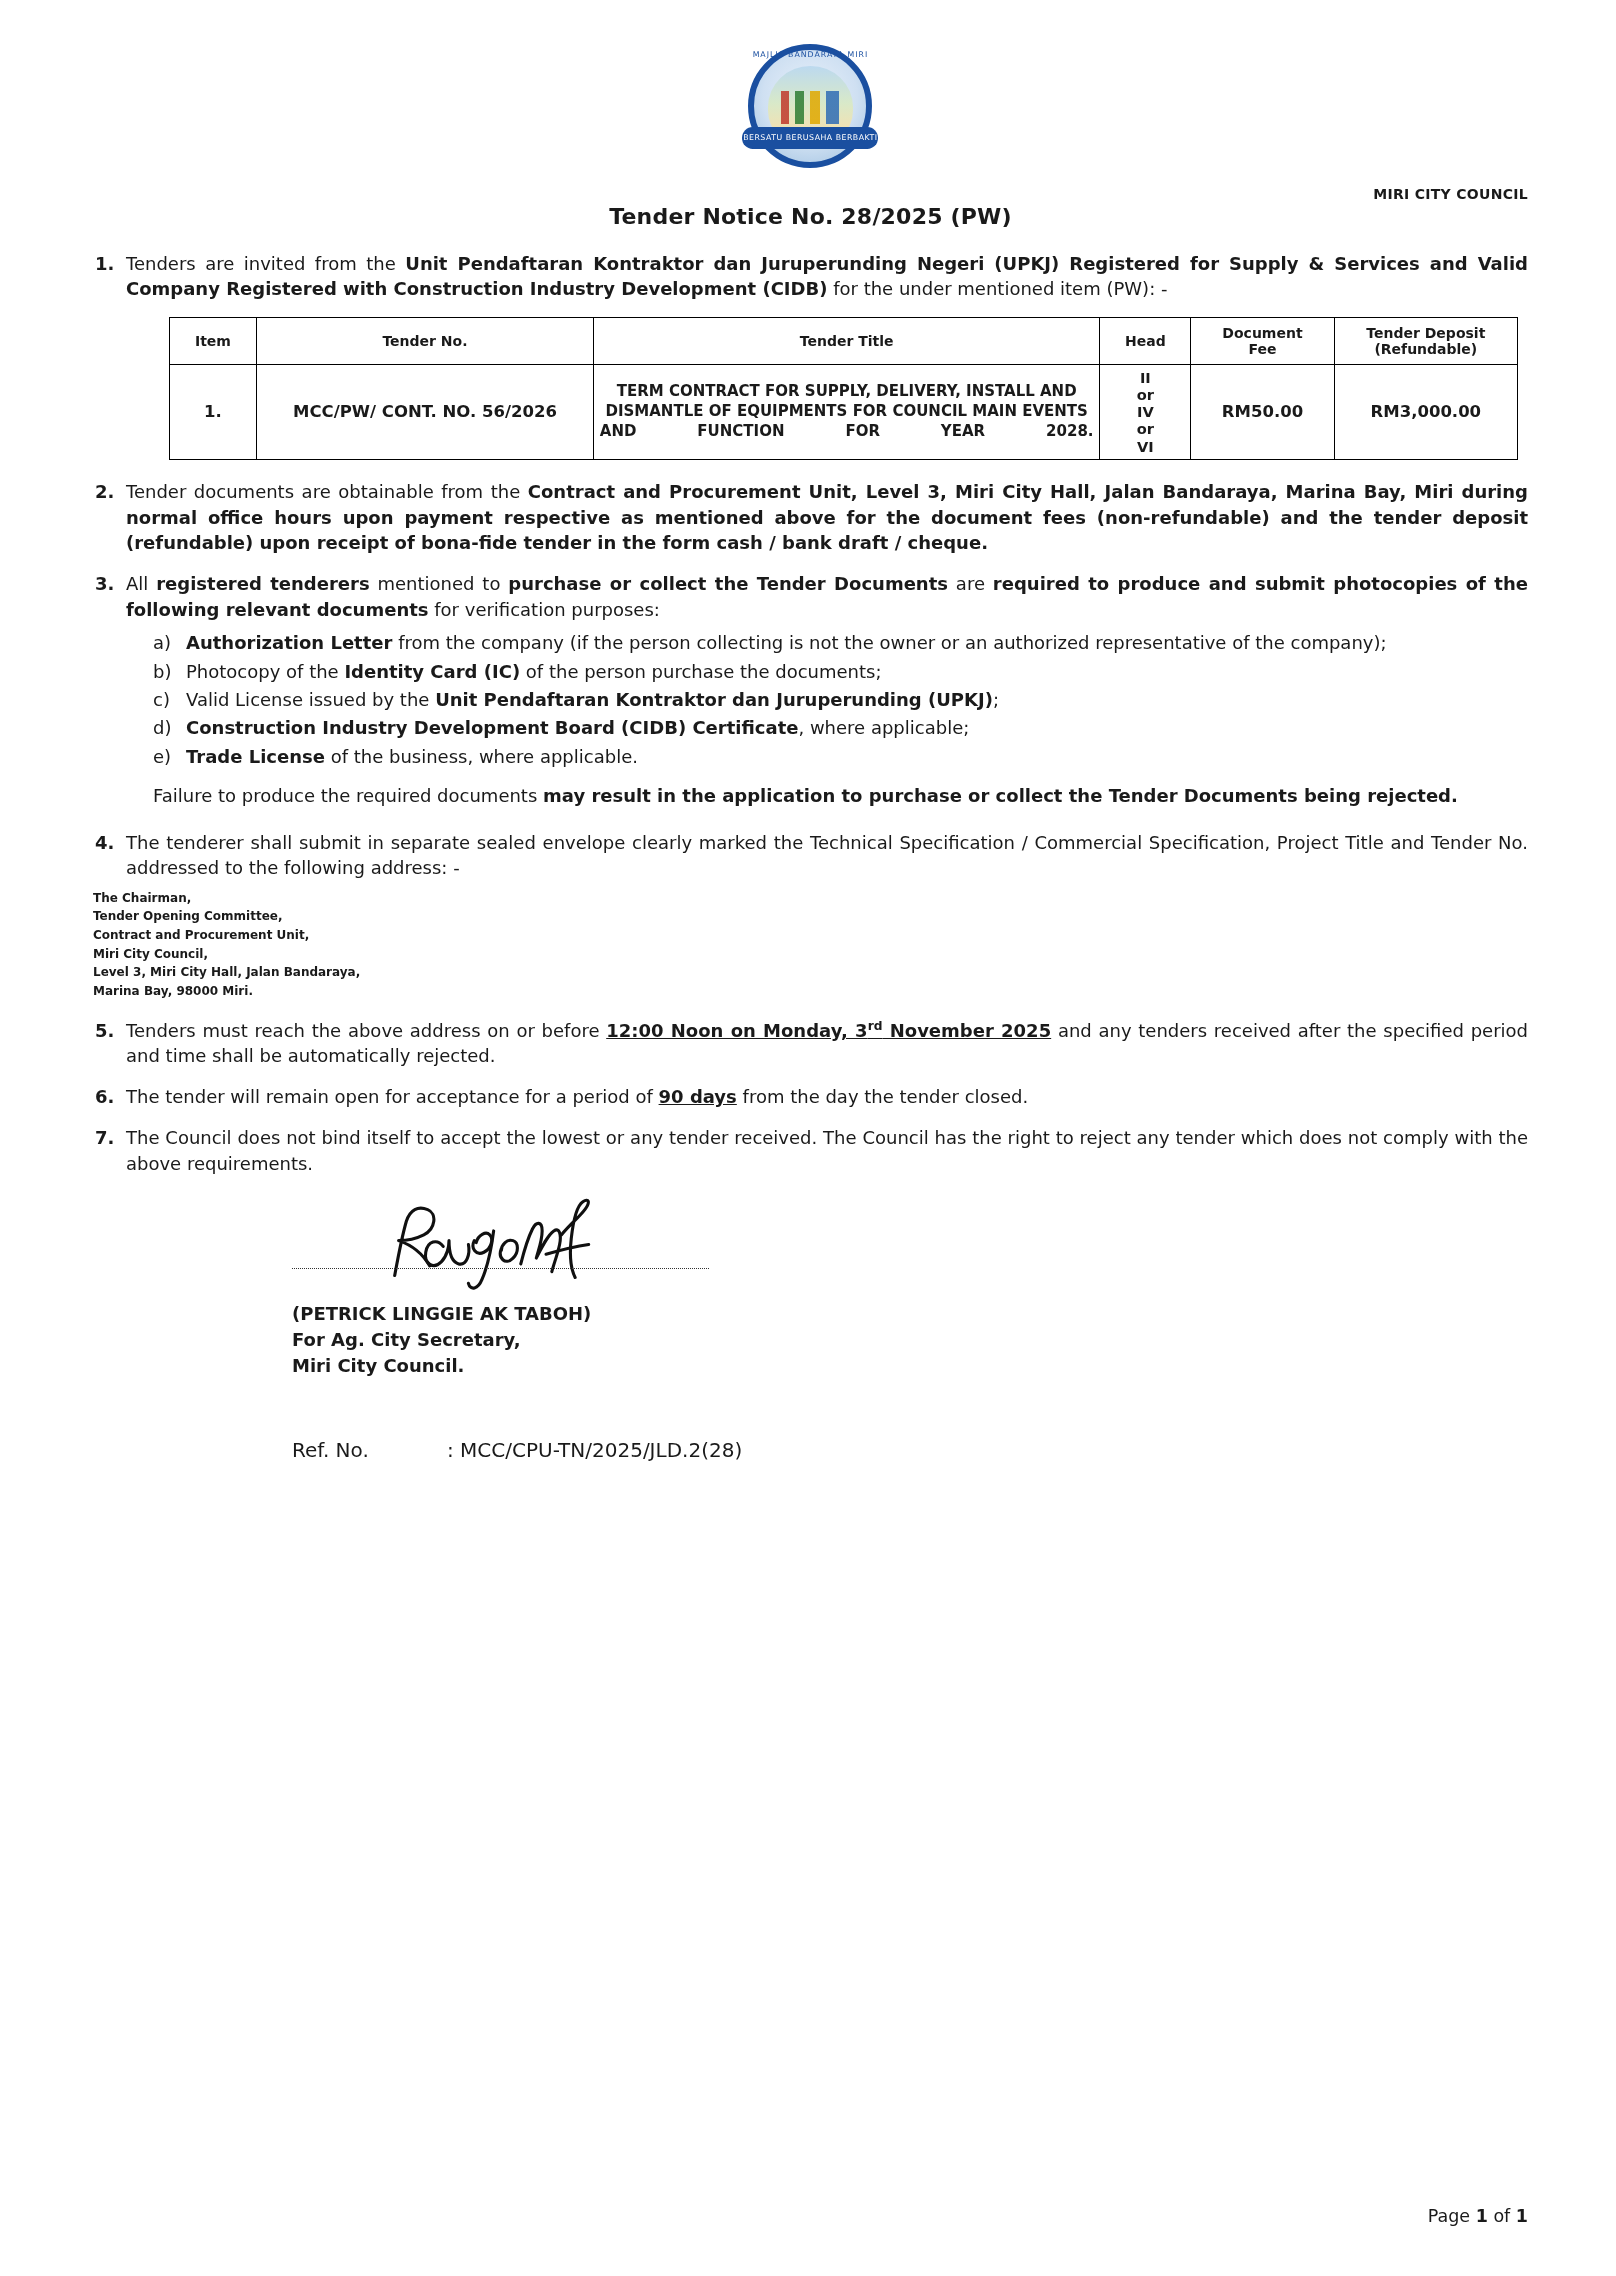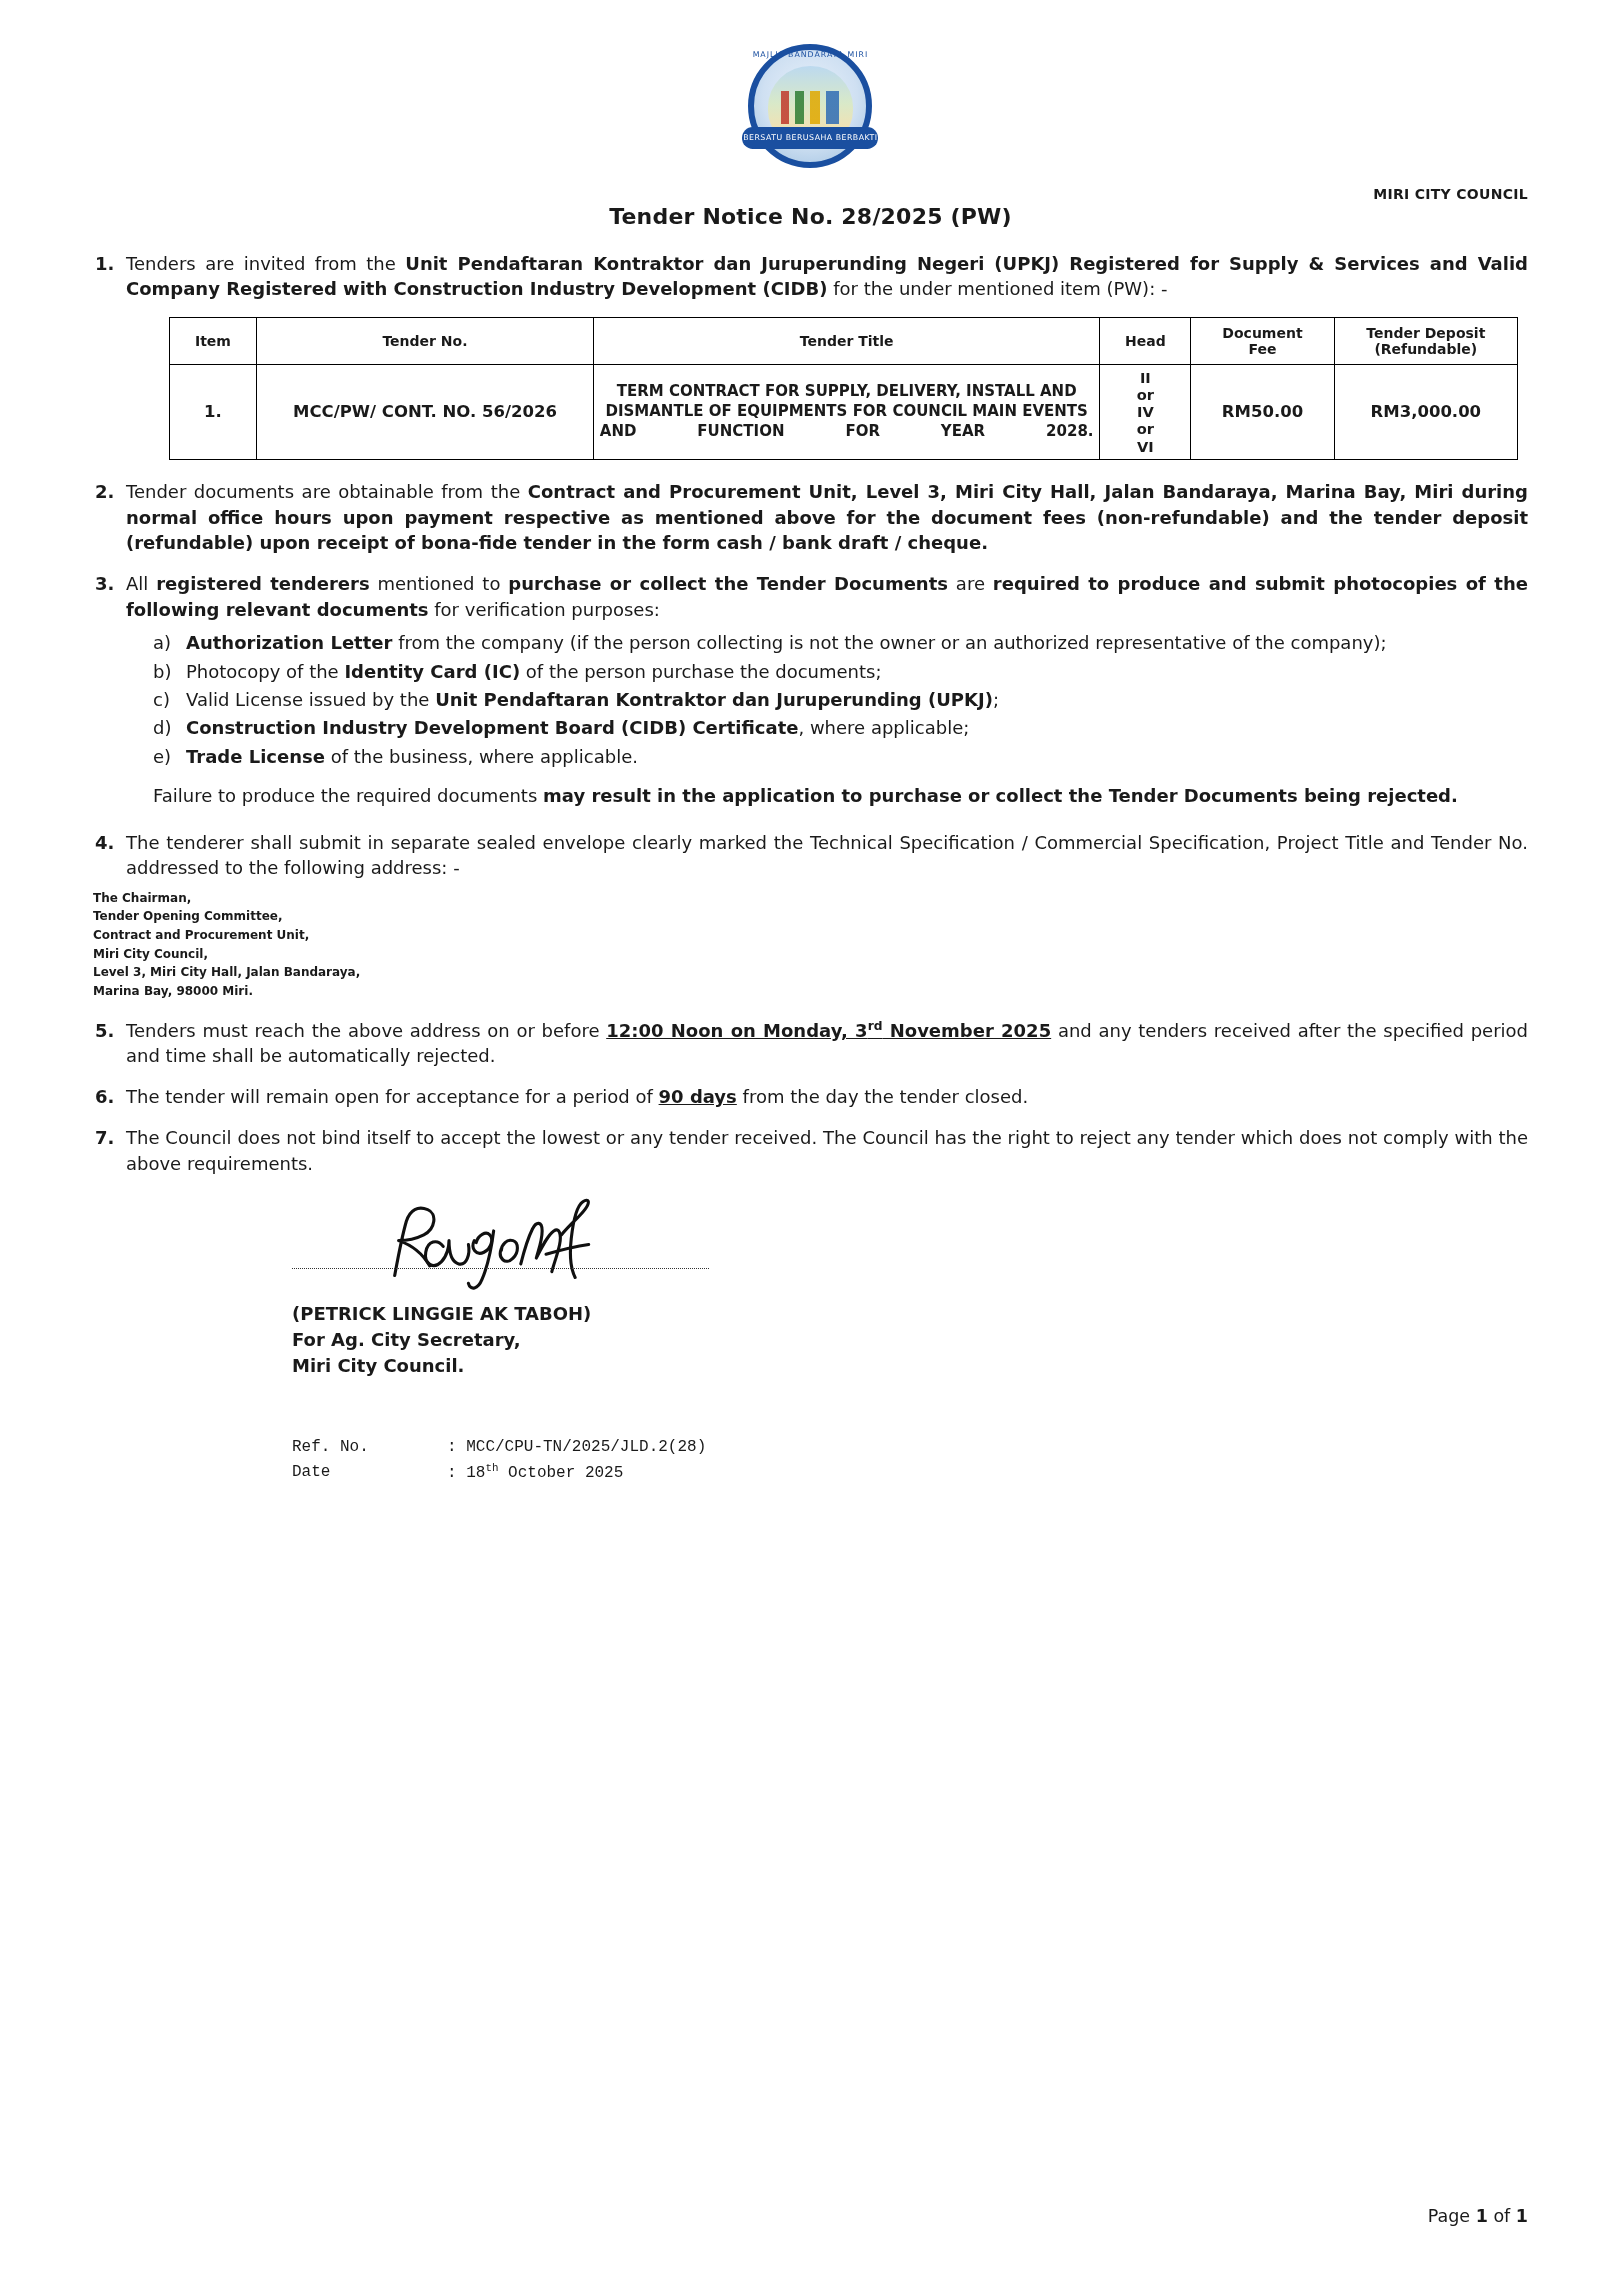--- a/index.html
+++ b/index.html
@@ -208,23 +208,22 @@
   .sigsvg { position: absolute; left: 93px; top: 3.9px; }
   .signer {
     margin: 1.9px 0 0 199px;
     font-size: 18px;
     font-weight: bold;
     line-height: 1.45;
   }
   
   .refblock {
     margin: 56px 0 0 199px;
-    font-size: 16px;
+    font-size: 20px;
     line-height: 1.55;
-    font-family: Liberation Mono, monospace;
   }
   .refblock .row { display: flex; }
   .refblock .k { width: 155px; flex: 0 0 155px; }
   .refblock .v { flex: 1 1 auto; }
   sup { font-size: .68em; vertical-align: super; }
   .pagefoot {
     position: absolute;
     right: 89px;
     bottom: 50px;
     font-size: 17.5px;
@@ -375,22 +374,18 @@
     <div>(PETRICK LINGGIE AK TABOH)</div>
     <div>For Ag. City Secretary,</div>
     <div>Miri City Council.</div>
   </div>
 
   <div class="refblock">
     <div class="row">
       <div class="k">Ref. No.</div>
       <div class="v">: MCC/CPU-TN/2025/JLD.2(28)</div>
     </div>
-    <div class="row">
-      <div class="k">Date</div>
-      <div class="v"><span>: 18</span><sup>th</sup><span> October 2025</span></div>
-    </div>
   </div>
 
   <div class="pagefoot"><span>Page </span><b>1</b><span> of </span><b>1</b></div>
 
 </div>
 
 
 </body></html>

